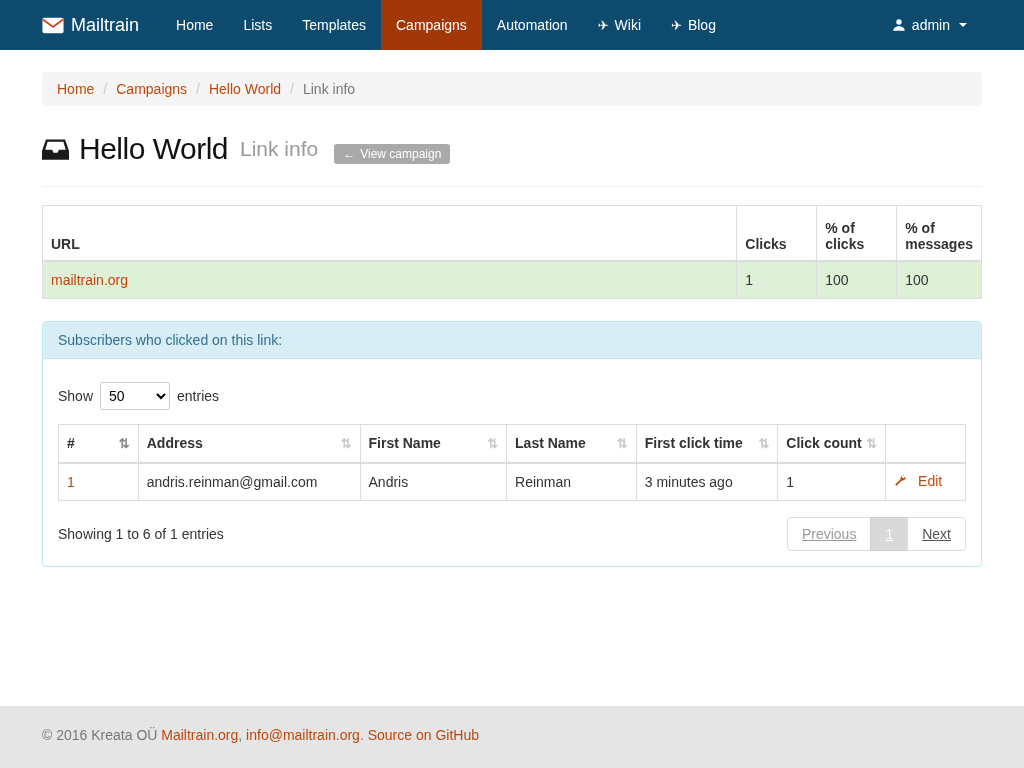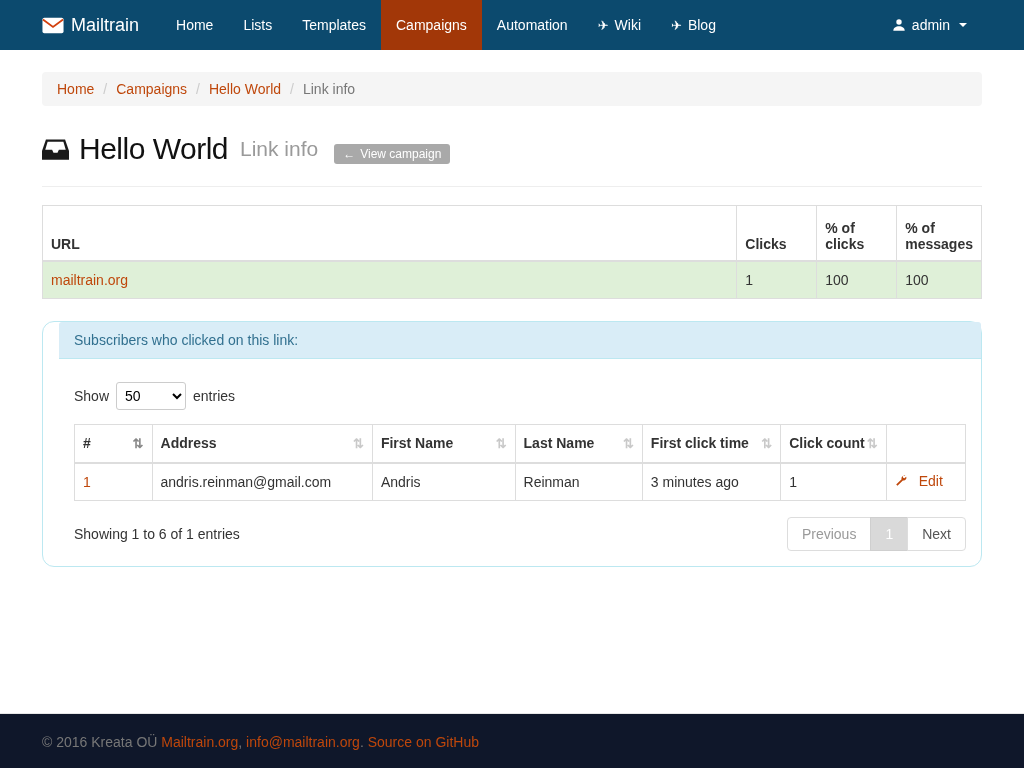--- a/index.html
+++ b/index.html
@@ -46,21 +46,21 @@
 
   .stats-table { margin-top:18px; }
   .stats-table thead th { vertical-align:bottom; height:55px; }
   .stats-table td { height:38px; vertical-align:middle; }
   .stats-table .w-sm { width:80px; }
   .stats-table .w-sm2 { width:84px; }
   tr.success td { background:#dff0d8; }
   a.orange-link { color:#bf470b; text-decoration:none; }
 
   
-  .panel { border:1px solid #bce8f1; border-radius:12px; margin-top:22px;padding-left:16px; }
+  .panel { border:1px solid #bce8f1; border-radius:4px; margin-top:22px; }
   .panel-heading { background:#d9edf7; color:#31708f; padding:10px 15px; border-bottom:1px solid #bce8f1; border-radius:3px 3px 0 0; font-size:14px; }
   .panel-body { padding:15px; }
 
   .dt-controls { display:flex; justify-content:space-between; align-items:center; margin:8px 0 14px; }
   .dt-length { display:flex; align-items:center; gap:7px; }
   .dt-length select { height:28px; width:70px; border:1px solid #ccc; border-radius:3px; background:#fff; font-size:14px; font-family:inherit; padding:2px 4px; }
   .dt-search { display:flex; align-items:center; gap:8px; }
   .dt-search input { width:180px; height:30px; border:1px solid #ccc; border-radius:4px; padding:4px 8px; font-family:inherit; font-size:14px; }
 
   .data-table th { vertical-align:middle; height:38px; }
@@ -68,29 +68,29 @@
   .sort-icon { float:right; color:#c9c9c9; font-size:13px; line-height:1; margin-top:2px; }
   th.sorted .sort-icon { color:#888; }
   .c0 { width:80px; } .c1 { width:222px; } .c2 { width:147px; } .c3 { width:130px; }
   .c4 { width:142px; } .c5 { width:108px; } .c6 { width:80px; }
   .num-cell { color:#bf470b; }
   .edit-cell a { color:#bf470b; text-decoration:none; display:inline-flex; align-items:center; gap:12px; }
 
   .dt-footer { display:flex; justify-content:space-between; align-items:center; margin-top:16px; }
   .dt-info { color:#333; }
   .pagination { display:flex; list-style:none; margin:0; padding:0; }
-  .pagination li { border:1px solid #ddd; padding:8px 14px; margin-left:-1px; background:#fff; color:#555; }
+  .pagination li { border:1px solid #ddd; padding:8px 14px; margin-left:-1px; background:#fff; color:#555;text-decoration:underline; }
   .pagination li:first-child { border-radius:4px 0 0 4px; }
   .pagination li:last-child { border-radius:0 4px 4px 0; }
   .pagination li.disabled { color:#9a9a9a; cursor:default; }
   .pagination li.active { background:#d9d9d9; border-color:#cfcfcf; color:#fff; }
 
   
   .spacer { flex:1; }
-  footer { background:#0f172a; border-top:1px solid #e7e7e7; padding:20px 0 18px; color:#777; }
+  footer { background:#e5e5e5; border-top:1px solid #e7e7e7; padding:20px 0 25px; color:#777; }
   footer a { color:#bf470b; text-decoration:none; }
   footer .sep { color:#777; }
 </style>
 </head>
 <body>
 
 <nav class="navbar" data-interactable="false">
   <div class="container nav-container">
     <a class="brand" data-interactable="true">
       <span data-interactable="false" style="display:flex;">

